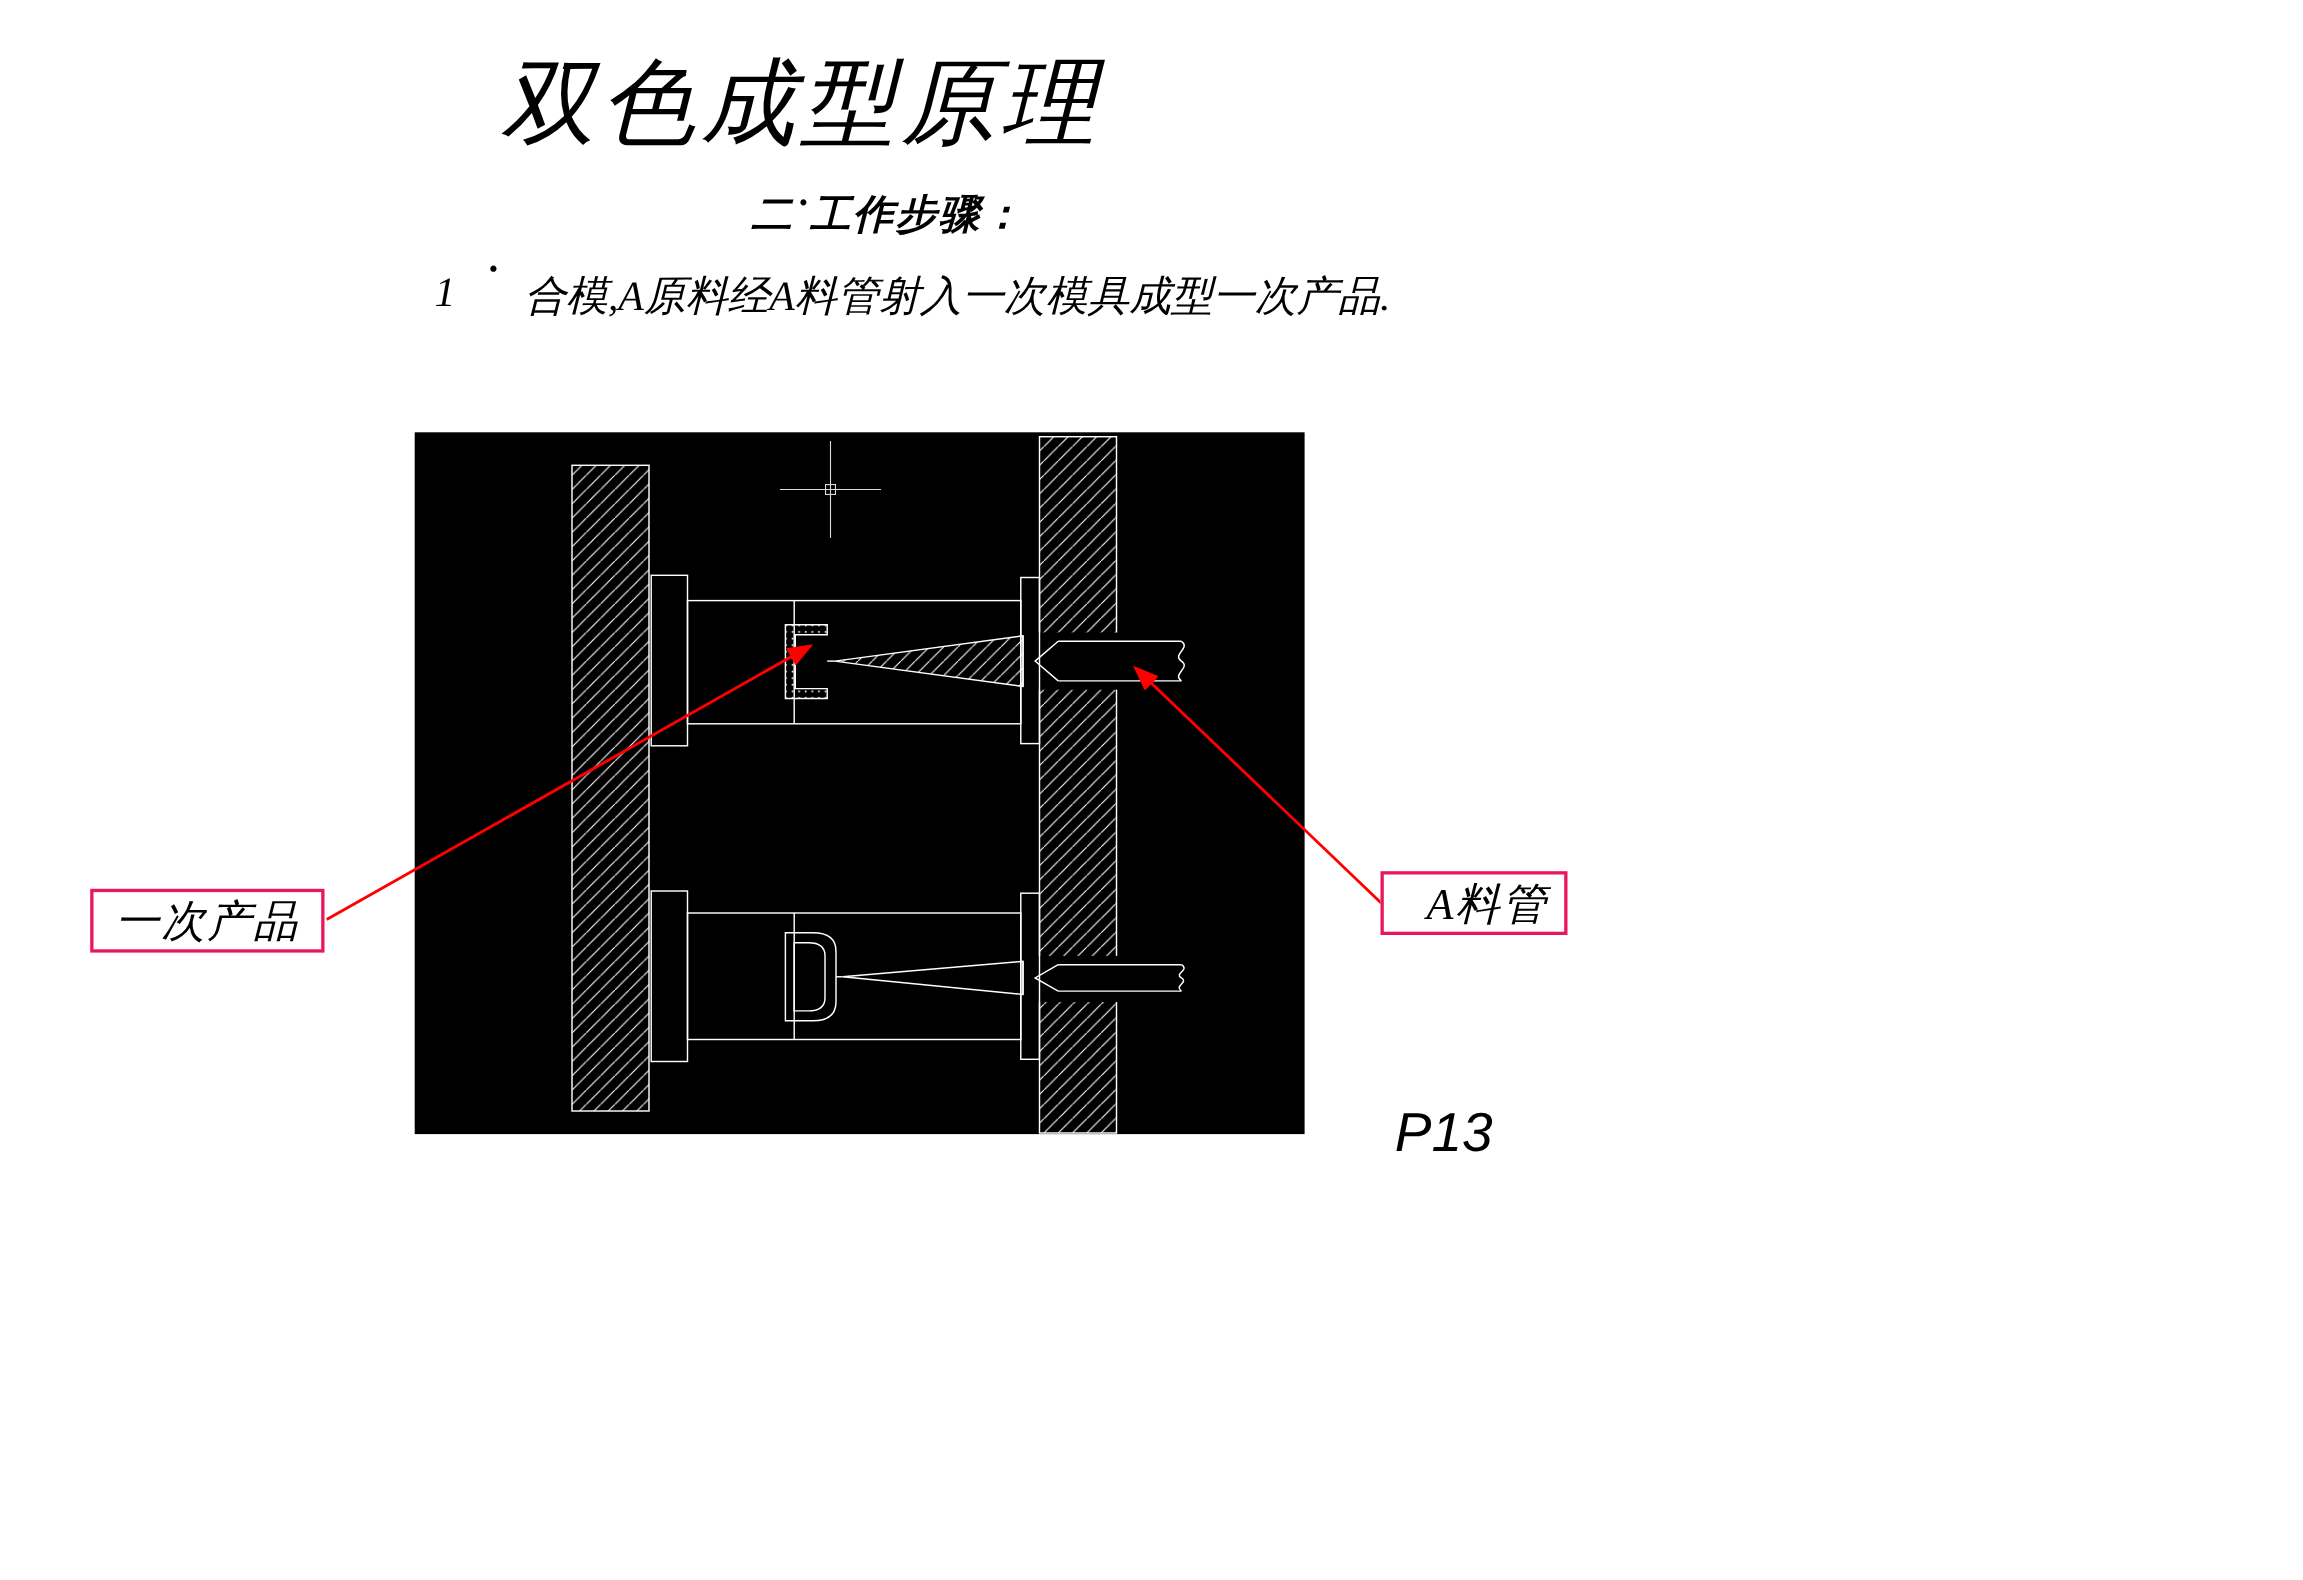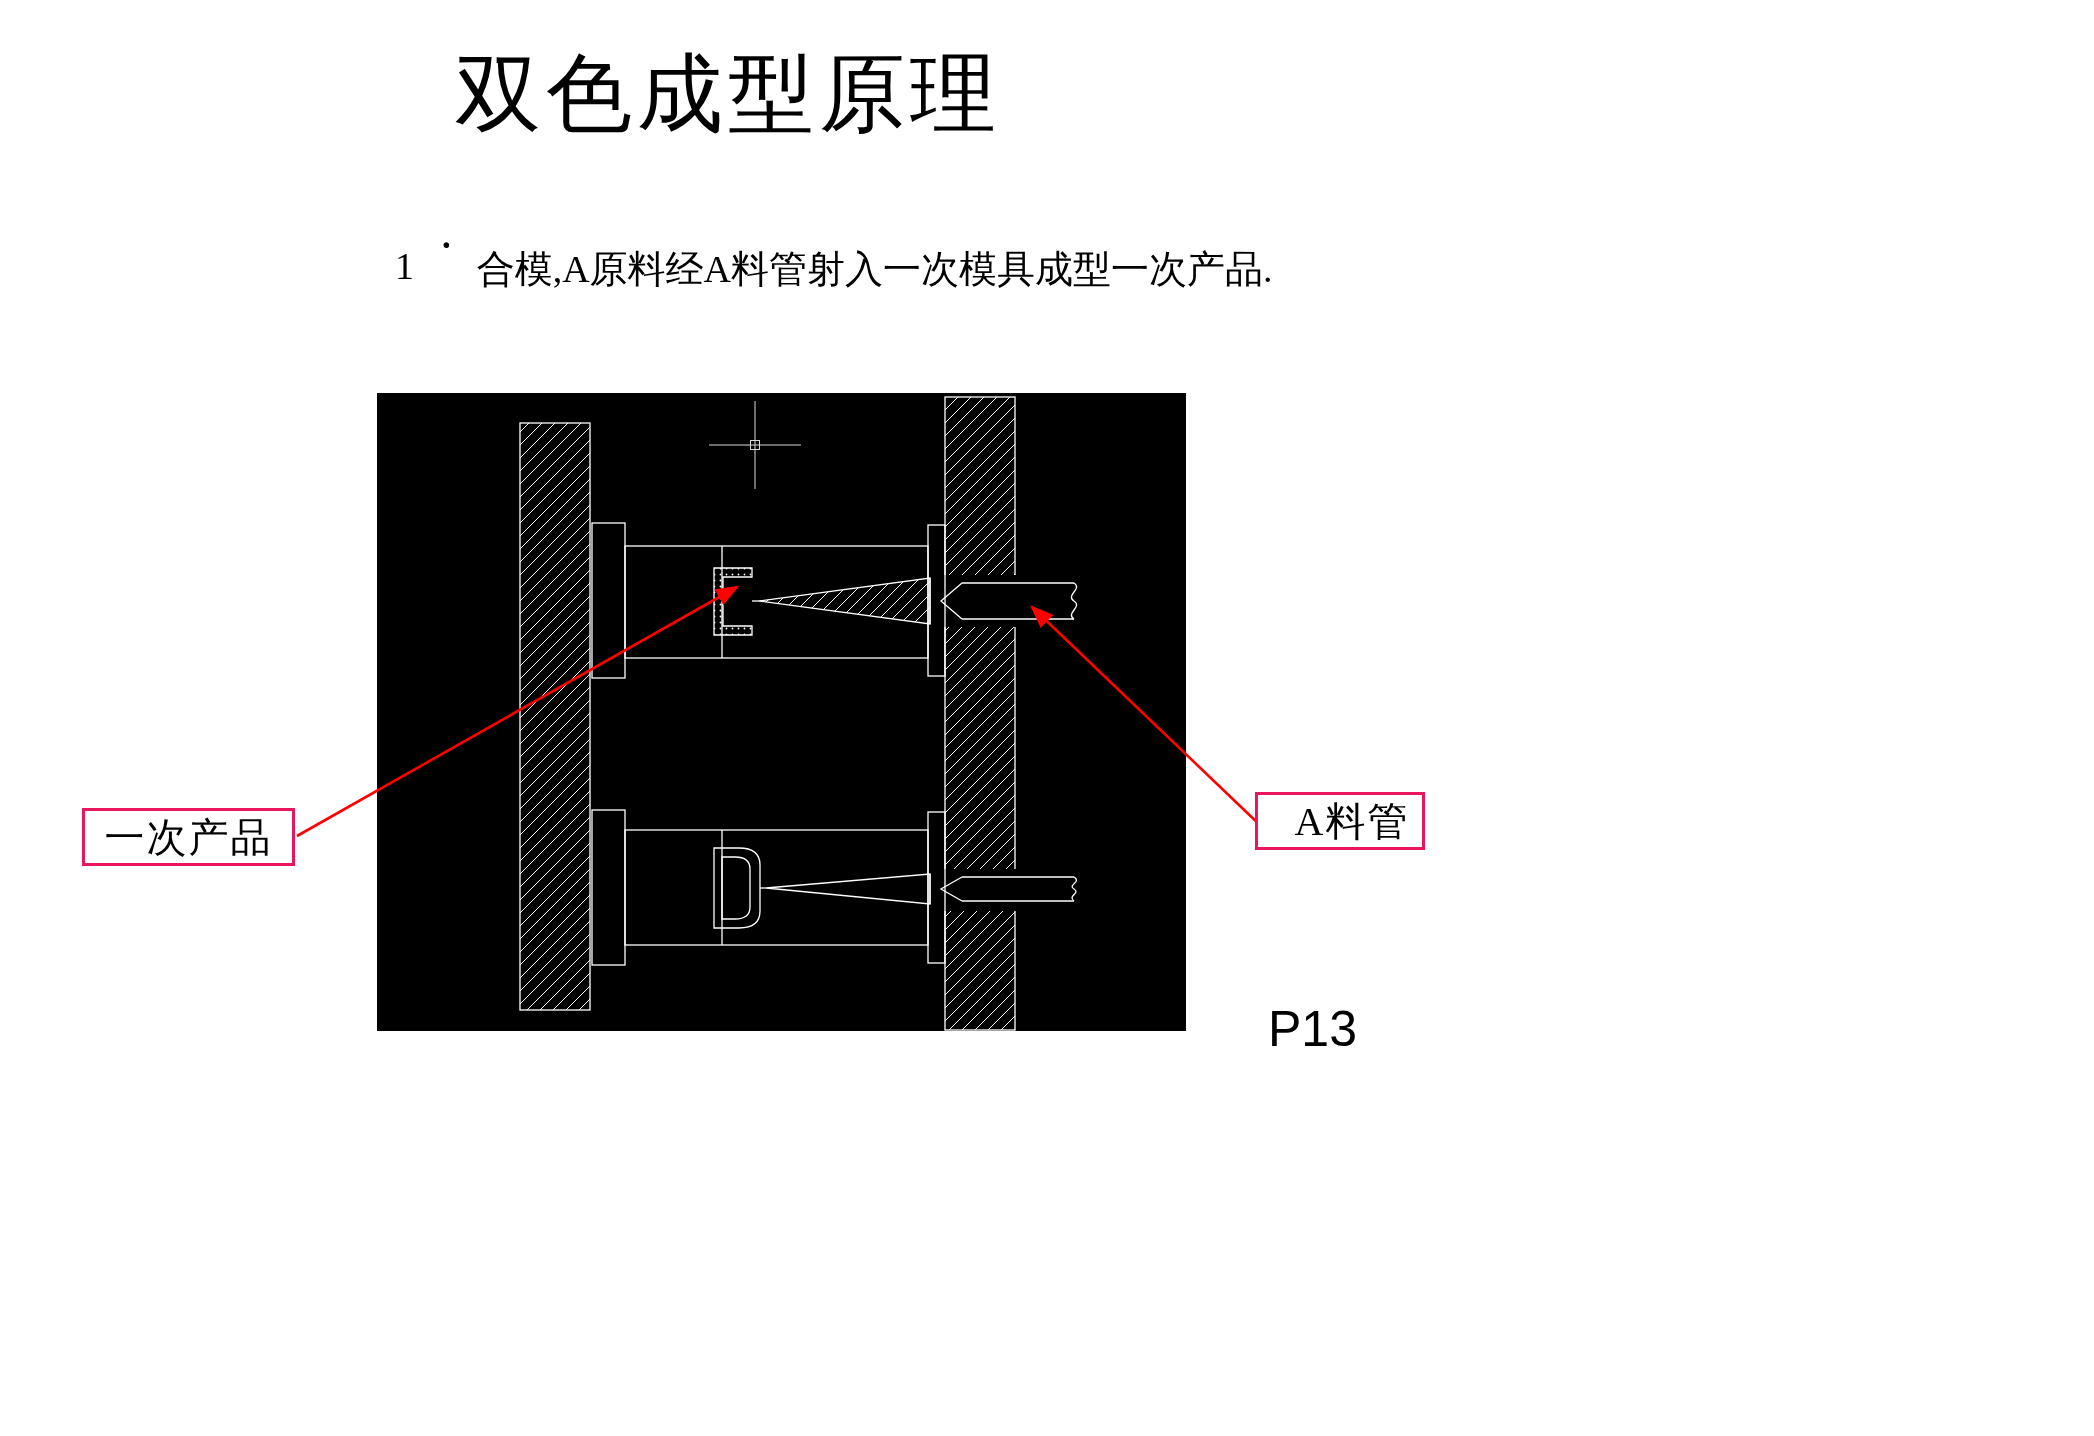--- a/index.html
+++ b/index.html
@@ -8,20 +8,21 @@
     background: #ffffff;
     font-family: "Liberation Serif", "DejaVu Serif", serif;
     color: #000;
   }
   .stage {
     position: relative;
     width: 1660px;
     height: 1436px;
     background: var(--slide-background, #ffffff);
     overflow: hidden;
+    font-style: italic;
   }
 
   .title {
     position: absolute;
     left: 455px;
     top: 36px;
     font-size: 86px;
     letter-spacing: 5px;
     white-space: nowrap;
   }
@@ -97,20 +98,21 @@
     z-index: 2;
   }
 </style>
 </head>
 <body>
 
 <div class="stage">
 
   <div class="title">双色成型原理</div>
 
+  <div class="subtitle">二˙工作步骤：</div>
 
   <div class="step">
     <span class="num">1</span>
     <span class="bullet">˙</span>
     <span class="text">合模,A原料经A料管射入一次模具成型一次产品.</span>
   </div>
 
   <div class="cad">
     <svg viewBox="0 0 809 638" xmlns="http://www.w3.org/2000/svg">
       <defs>

